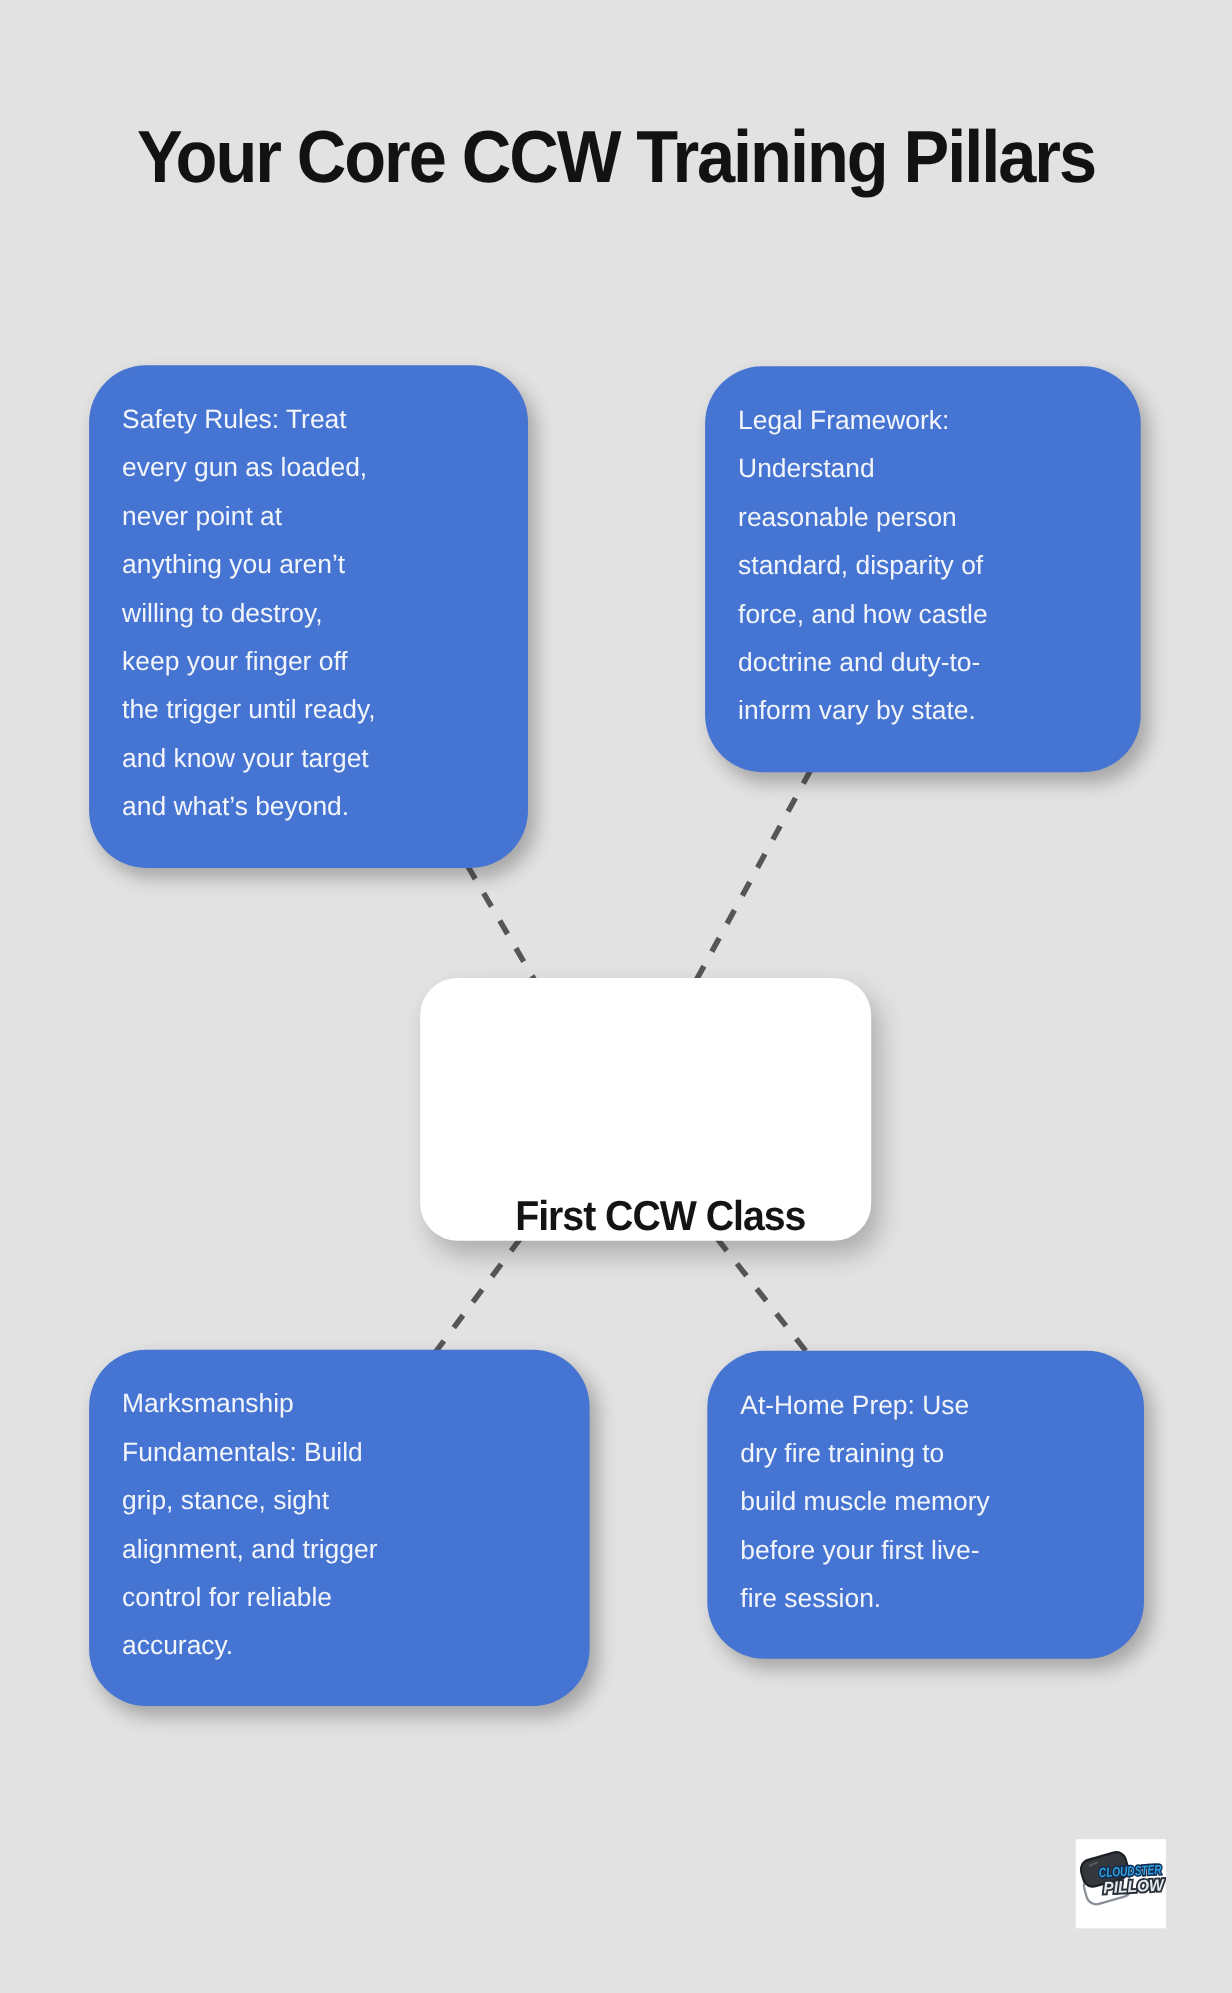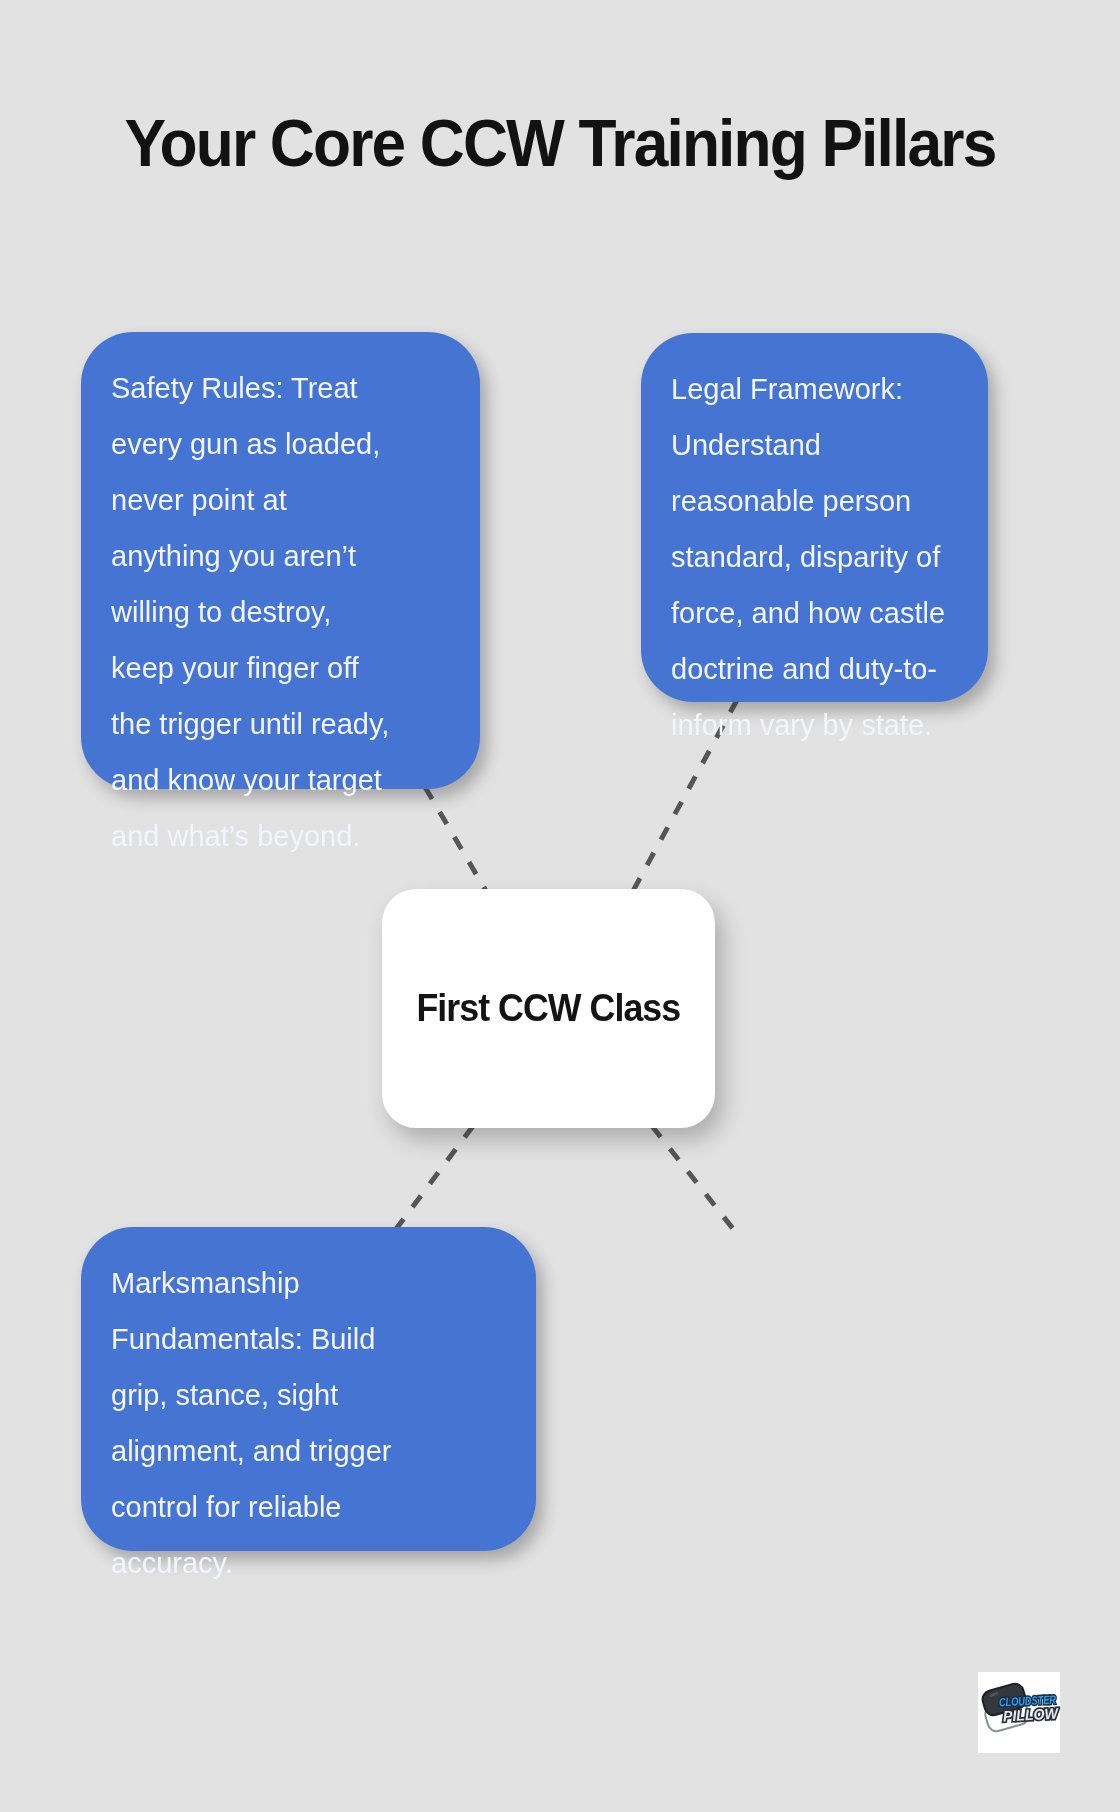--- a/index.html
+++ b/index.html
@@ -29,33 +29,33 @@
   }
   .node{
     position:absolute;
     background:var(--node-blue,#4674D2);
     border-radius:52px;
     box-shadow:7px 9px 16px rgba(40,40,40,0.32);
     color:var(--node-text,#F2F5FA);
   }
   .node p{
     margin:0;padding:28px 30px;
-    font-size:29px;line-height:56px;
+    font-size:24px;line-height:44px;
     white-space:pre;
   }
   .node-safety{left:81px;top:332px;width:399px;height:457px;}
-  .node-legal{left:641px;top:333px;width:347px;height:369px;}
+  .node-legal{left:641px;top:333px;width:396px;height:369px;}
   .node-marksmanship{left:81px;top:1227px;width:455px;height:324px;}
   .node-athome{left:643px;top:1228px;width:397px;height:280px;}
   .center-node{
-    position:absolute;left:382px;top:889px;width:333px;height:239px;
+    position:absolute;left:382px;top:889px;width:383px;height:239px;
     background:var(--center-bg,#FFFFFF);
     border-radius:34px;
     box-shadow:8px 12px 22px rgba(40,40,40,0.28);
-    display:flex;align-items:center;justify-content:center;
+    display:flex;align-items:flex-end;justify-content:center;padding-left:27px;
   }
   .center-node span{
     font-size:38px;font-weight:bold;letter-spacing:-1px;
     color:var(--center-text,#141414);
     transform:scaleX(0.94);
     white-space:pre;
   }
   .brand-logo{
     position:absolute;left:978px;top:1672px;width:82px;height:81px;
     background:#FFFFFF;
@@ -104,20 +104,27 @@
 
   <div class="node node-marksmanship">
     <p>Marksmanship
 Fundamentals: Build
 grip, stance, sight
 alignment, and trigger
 control for reliable
 accuracy.</p>
   </div>
 
+  <div class="node node-athome">
+    <p>At-Home Prep: Use
+dry fire training to
+build muscle memory
+before your first live-
+fire session.</p>
+  </div>
 
   <div class="center-node">
     <span>First CCW Class</span>
   </div>
 
   <div class="brand-logo">
     <svg width="82" height="81" viewBox="0 0 82 81">
       <g>
         <rect x="8" y="30" width="42" height="26" rx="9" transform="rotate(-16 29 43)" fill="#FFFFFF" stroke="#8A9098" stroke-width="2"></rect>
         <rect x="5" y="15" width="42" height="25" rx="9" transform="rotate(-16 26 27)" fill="#34383D" stroke="#1C1F23" stroke-width="2"></rect>

